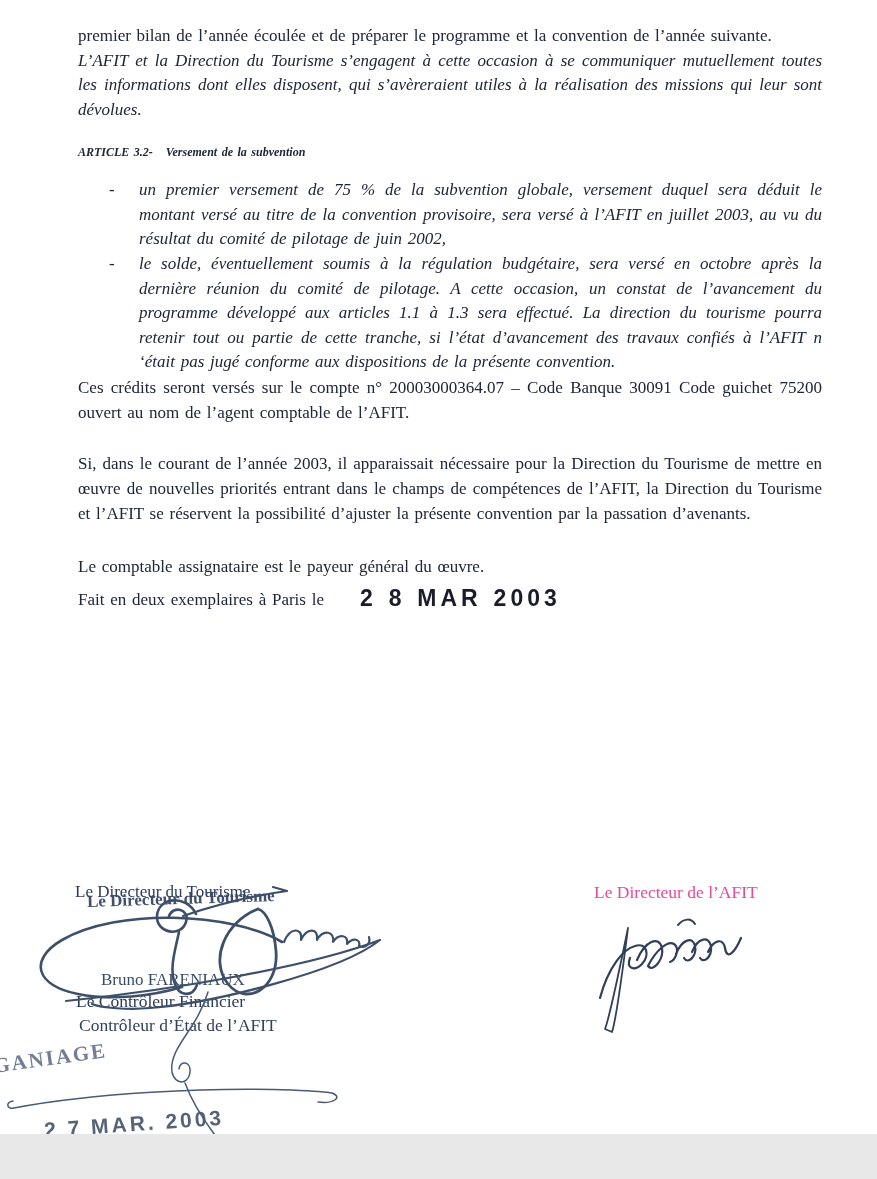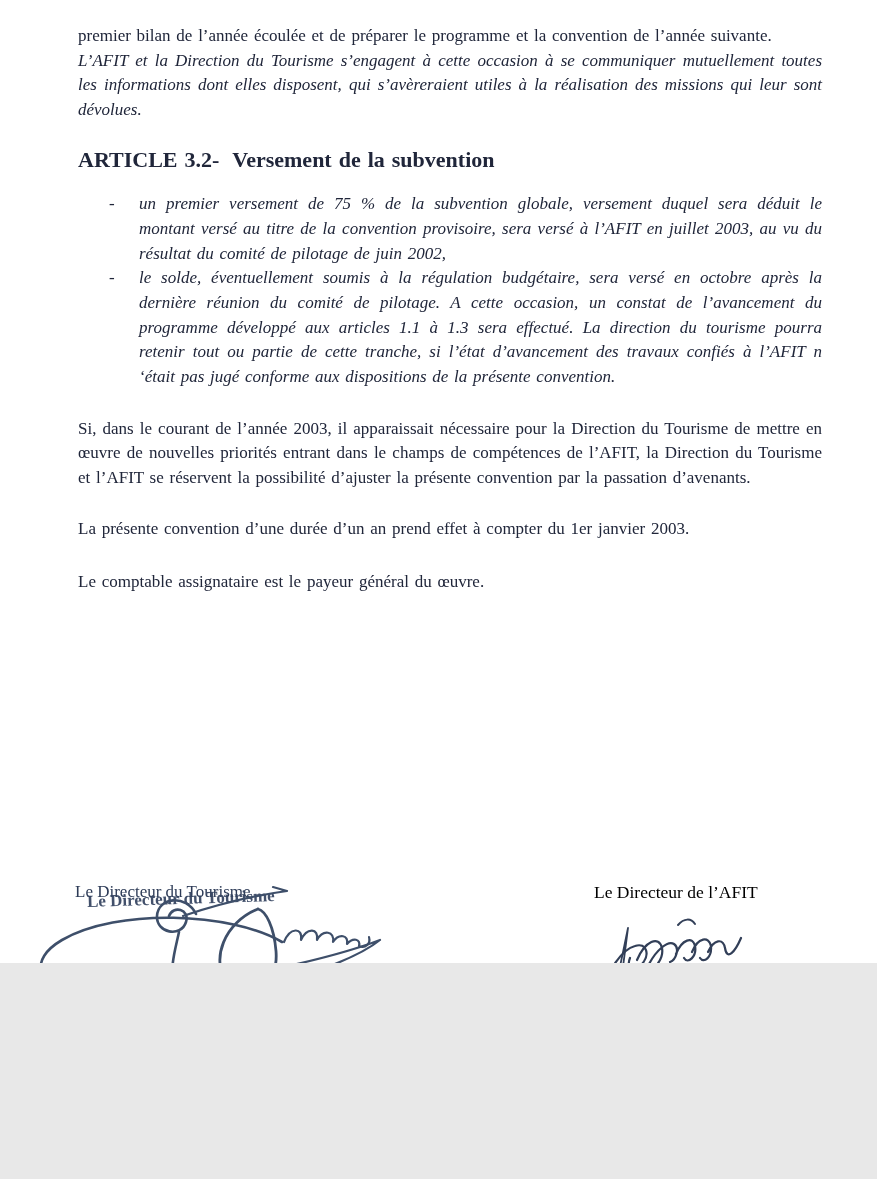--- a/index.html
+++ b/index.html
@@ -1,32 +1,32 @@
 <!DOCTYPE html>
 <html><head>
 <meta charset="utf-8">
 <style>
   html,body { margin:0; padding:0; background:#e8e8e8; }
   .page {
     position:relative;
-    width:877px; height:963px;
+    width:877px; height:1134px;
     margin:0 auto;
     background:#ffffff;
     overflow:hidden;
     font-family:"Liberation Serif", serif;
     color:#20263a;
   }
   .content {
     position:absolute; left:78px; top:24px; width:744px;
     font-size:17px; line-height:1.45;
   }
   .content p { margin:0; text-align:justify; word-spacing:1.5px; }
   .p-intro { margin-bottom:24px; }
   .p-engagement { margin-bottom:0;font-style:italic; }
-  .heading { font-weight:700; font-size:22px; text-align:center; }
+  .heading { font-weight:700; font-size:12px; text-align:center;font-style:italic; }
   .h-32 { margin-top:21px !important; }
   .h-title { margin-left:13px; }
   .p-compte { margin-top:23px !important; text-indent:5px; }
   .bullets { margin-top:17px; }
   .bullet { display:flex; padding-left:31px; }
   .bullet .dash { width:30px; flex:0 0 30px; }
   .bullet .btext { flex:1; text-align:justify; word-spacing:1.5px;font-style:italic; }
   .p-credits { margin-top:1px !important; }
   .h-33 { margin-top:25px !important; }
   .p-si { margin-top:27px !important; }
@@ -38,21 +38,21 @@
     font-family:"Liberation Sans", sans-serif; font-weight:700;
     font-size:23px; letter-spacing:4px; color:#181d29;
     transform:scaleY(1.08); transform-origin:left center;
     white-space:nowrap;
   }
   
   .abs { position:absolute; white-space:nowrap; }
   .sig-title-left-1 { left:75px; top:882px; font-size:17px; color:#2d3b57; }
   .sig-title-left-2 { left:87px; top:889px; font-size:17px; font-weight:600;
     color:#33425f; transform:rotate(-1.8deg); opacity:.92; }
-  .sig-title-right { left:594px; top:882px; font-size:17.5px; color:#000000; }
+  .sig-title-right { left:594px; top:882px; font-size:17.5px; color:#ec4899; }
   .sig-name  { left:101px; top:970px; font-size:17px;  color:#3c4c68; }
   .sig-role1 { left:76px;  top:991px; font-size:17.5px; color:#2e3c58; }
   .sig-role2 { left:79px;  top:1015px; font-size:17.5px; color:#334159; }
   .ganiage {
     left:-7px; top:1046px; font-size:21px; letter-spacing:2px; font-weight:600;
     color:#5a6880; transform:rotate(-8deg); opacity:.85;
   }
   .bottom-date {
     left:44px; top:1112px;
     font-family:"Liberation Sans", sans-serif; font-weight:700;
@@ -80,28 +80,31 @@
       <div class="bullet">
         <span class="dash">-</span>
         <span class="btext">un premier versement de 75 % de la subvention globale, versement duquel sera déduit le montant versé au titre de la convention provisoire, sera versé à l’AFIT en juillet 2003, au vu du résultat du comité de pilotage de juin 2002,</span>
       </div>
       <div class="bullet">
         <span class="dash">-</span>
         <span class="btext">le solde, éventuellement soumis à la régulation budgétaire, sera versé en octobre après la dernière réunion du comité de pilotage. A cette occasion, un constat de l’avancement du programme développé aux articles 1.1 à 1.3 sera effectué. La direction du tourisme pourra retenir tout ou partie de cette tranche, si l’état d’avancement des travaux confiés à l’AFIT n ‘était pas jugé conforme aux dispositions de la présente convention.</span>
       </div>
     </div>
 
+    <p class="p-credits">Ces crédits seront versés sur le compte n° 20003000364.07 – Code Banque 30091 Code guichet 75200 ouvert au nom de l’agent comptable de l’AFIT.</p>
 
 
     <p class="p-si">Si, dans le courant de l’année 2003, il apparaissait nécessaire pour la Direction du Tourisme de mettre en œuvre de nouvelles priorités entrant dans le champs de compétences de l’AFIT, la Direction du Tourisme et l’AFIT se réservent la possibilité d’ajuster la présente convention par la passation d’avenants.</p>
 
-    <p class="p-duration">La présente convention d’une durée d’un an prend effet à compter du 1er janvier 2003.</p>
 
     <p class="p-payeur">Le comptable assignataire est le payeur général du œuvre.</p>
 
+    <p class="p-fait">
+      <span>Fait en deux exemplaires à Paris le</span><span class="stamp-date">2 8 MAR 2003</span>
+    </p>
   </div>
 
   <div class="abs sig-title-left-1">Le Directeur du Tourisme</div>
   <div class="abs sig-title-left-2">Le Directeur du Tourisme</div>
   <div class="abs sig-title-right">Le Directeur de l’AFIT</div>
   <div class="abs sig-name">Bruno FARENIAUX</div>
   <div class="abs sig-role1">Le Contrôleur Financier</div>
   <div class="abs sig-role2">Contrôleur d’État de l’AFIT</div>
   <div class="abs ganiage">GANIAGE</div>
   <div class="abs bottom-date">2 7 MAR. 2003</div>

